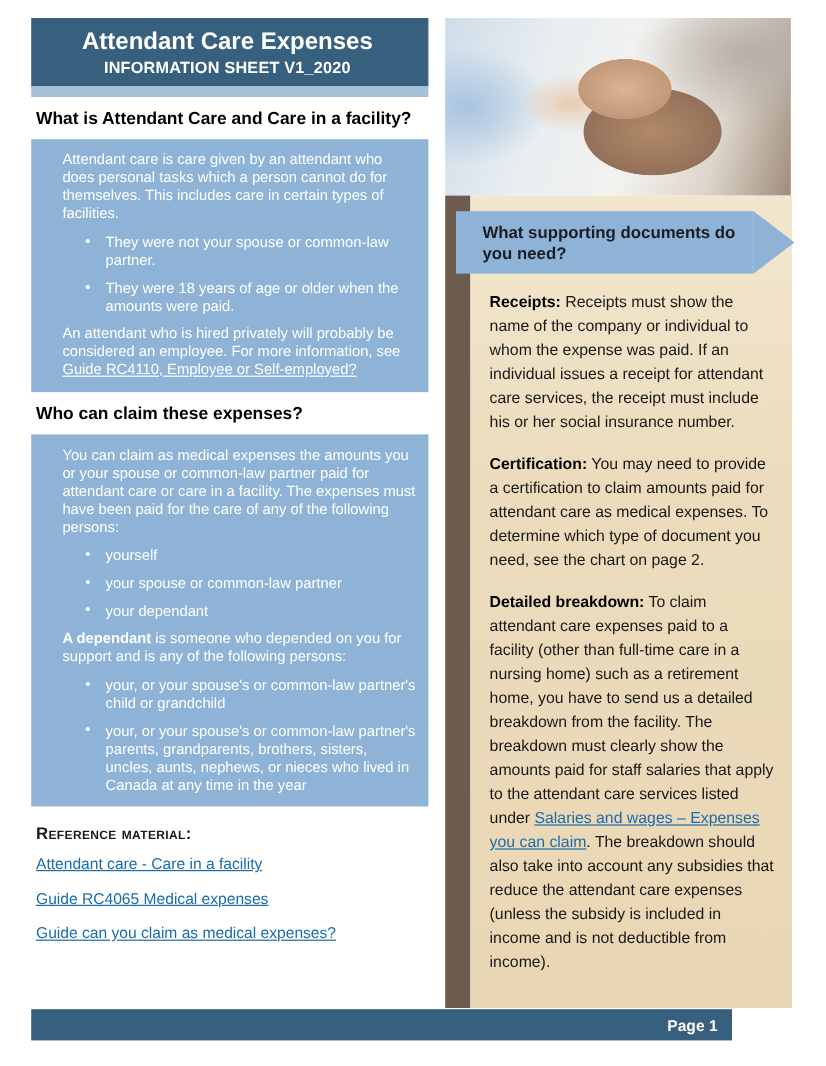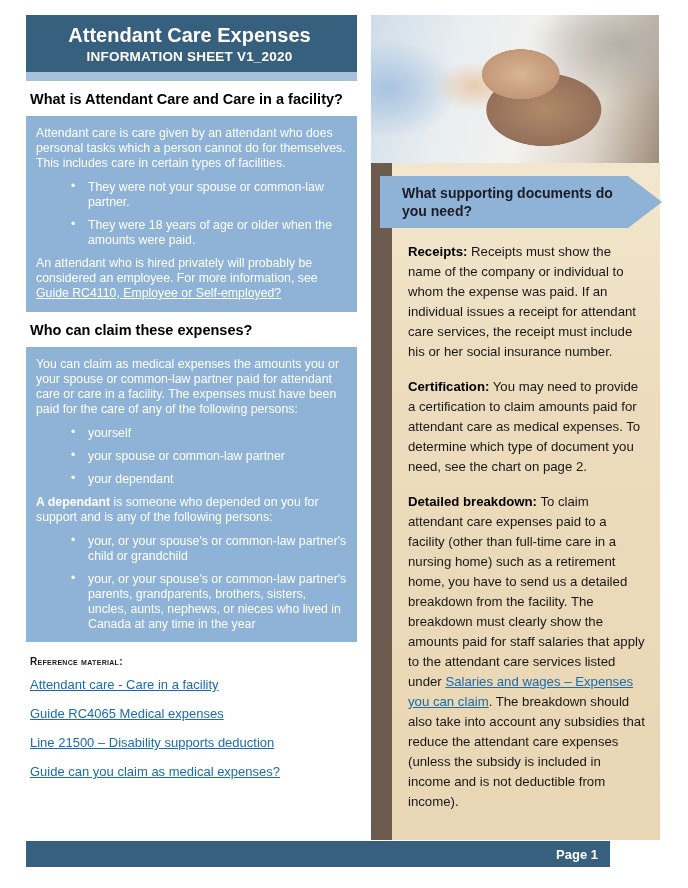--- a/index.html
+++ b/index.html
@@ -17,28 +17,28 @@
   .masthead-subtitle{font-size:13.5px;font-weight:bold;letter-spacing:.2px;margin-top:2px;}
   .masthead-strip{height:9px;background:#a6c1da;}
   .section-heading{
     font-size:14.5px;font-weight:bold;color:#000000;
     padding:10px 4px 9px 4px;background:#ffffff;
   }
   .blue-box{
     background:#8fb3d6;color:#ffffff;
     padding:10px 10px 2px 10px;font-size:12.3px;line-height:1.22;
   }
-  .blue-box p{margin:0 0 9px 0;}
+  .blue-box p{margin:0 0 9px 16px;}
   .blue-box ul{margin:0 0 1px 0;padding:0 0 0 52px;list-style:none;}
   .blue-box li{position:relative;margin:0 0 8px 0;}
   .blue-box li::before{content:"\2022";position:absolute;left:-17px;top:-1px;}
   .box-link{color:#ffffff;text-decoration:underline;cursor:pointer;}
   .reference{padding:14px 4px 0 4px;}
   .ref-heading{
-    font-size:10px;font-weight:bold;color:#1a1a1a;
+    font-size:14px;font-weight:bold;color:#1a1a1a;
     font-variant:small-caps;letter-spacing:.3px;margin-bottom:10px;
   }
   .ref-link{
     display:block;color:#1a6cab;text-decoration:underline;cursor:pointer;
     font-size:13px;margin-bottom:14px;
   }
   
   .photo{
     position:absolute;left:371px;top:15px;width:288px;height:148px;
     background:
@@ -117,21 +117,20 @@
       <ul>
         <li>your, or your spouse's or common-law partner's child or grandchild</li>
         <li>your, or your spouse's or common-law partner's parents, grandparents, brothers, sisters, uncles, aunts, nephews, or nieces who lived in Canada at any time in the year</li>
       </ul>
     </div>
 
     <div class="reference">
       <div class="ref-heading">Reference material:</div>
       <a class="ref-link">Attendant care - Care in a facility</a>
       <a class="ref-link">Guide RC4065 Medical expenses</a>
-      <a class="ref-link">Line 21500 – Disability supports deduction</a>
       <a class="ref-link">Guide can you claim as medical expenses?</a>
     </div>
   </div>
 
   <div class="photo" title="caregiver hands holding elderly person's hands"></div>
   <div class="brown-strip"></div>
   <div class="beige-panel"></div>
 
   <div class="banner">
     <div class="banner-body">What supporting documents do you need?</div>

